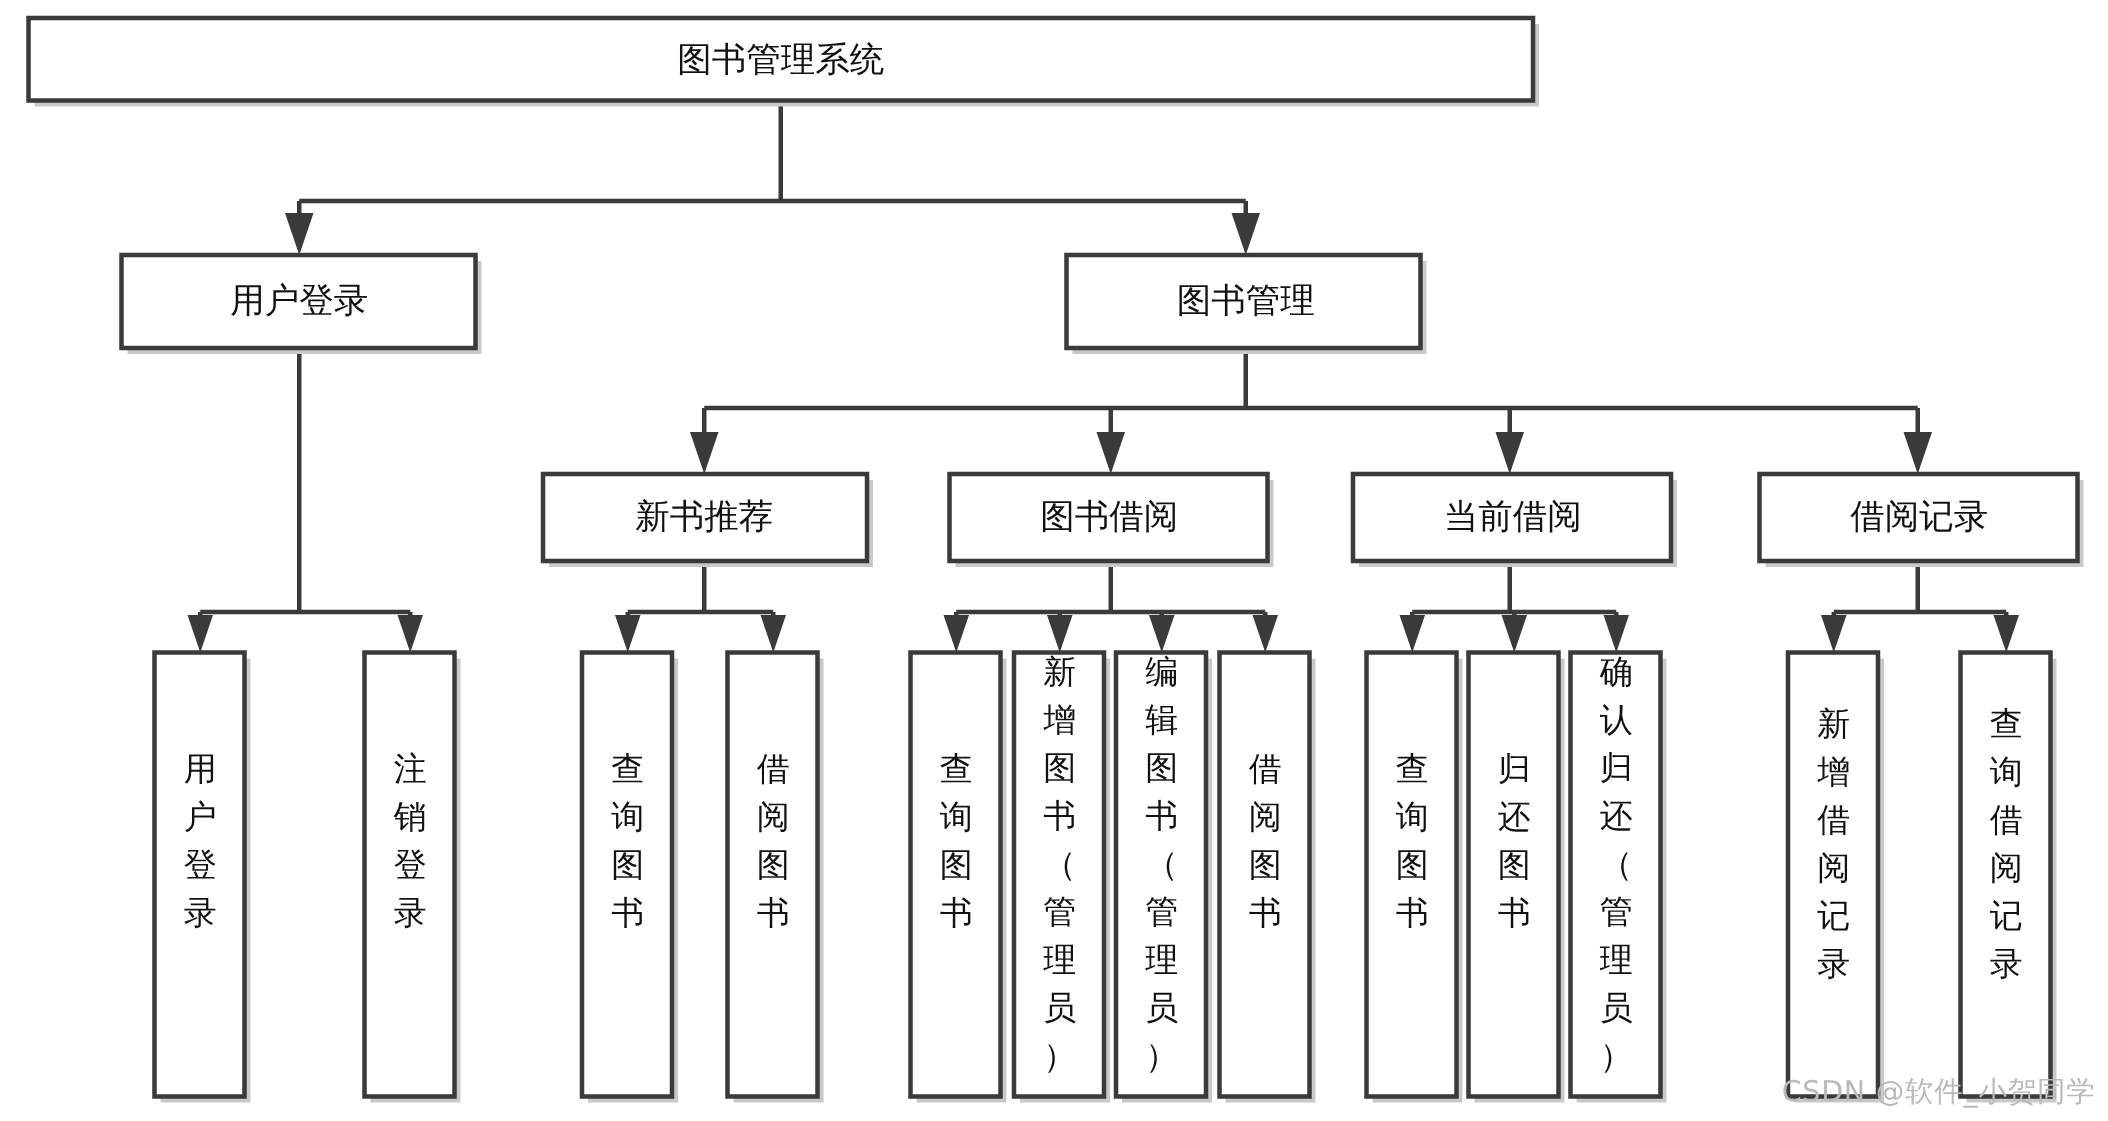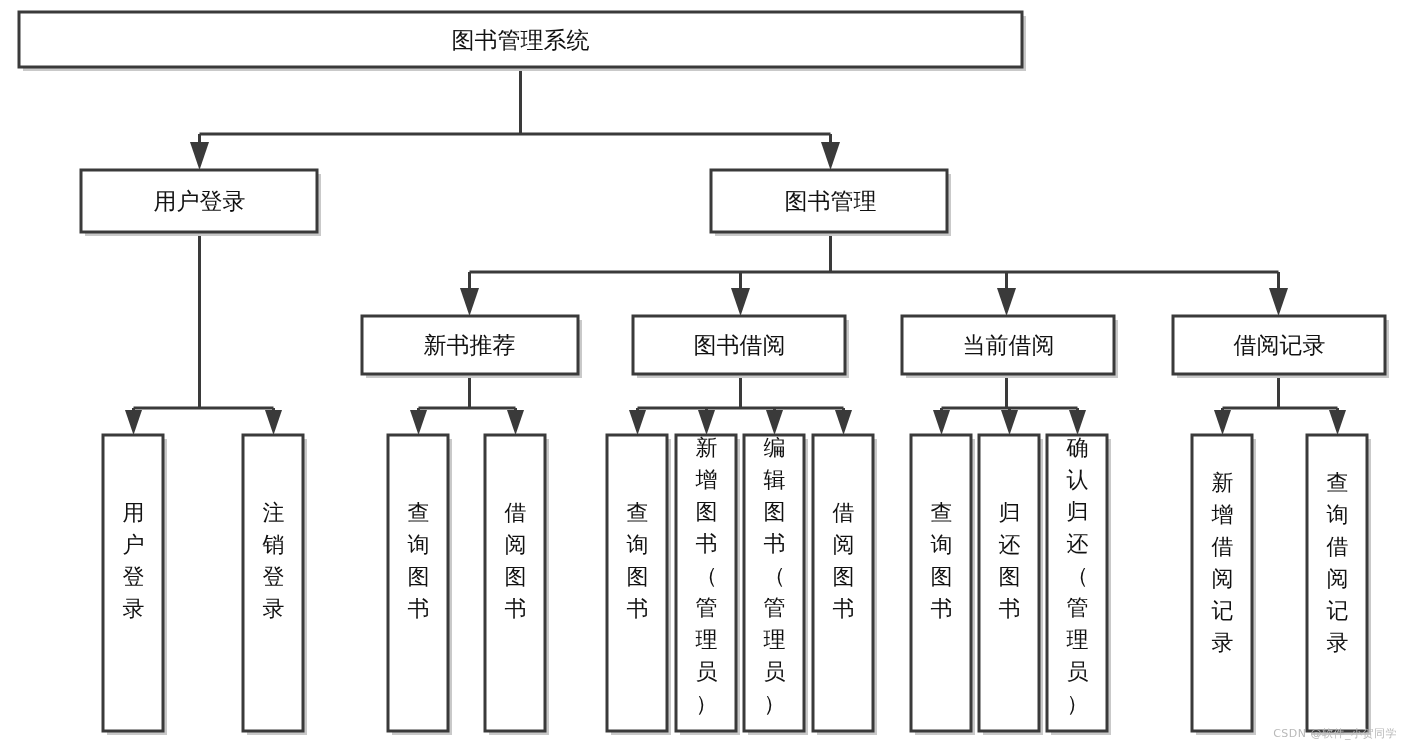--- a/index.html
+++ b/index.html
@@ -56,21 +56,21 @@
     fill: #111111;
     font-family: "DejaVu Sans", "Liberation Sans", sans-serif;
     font-size: 22px;
     text-anchor: middle;
   }
   .watermark {
     position: absolute;
     right: 8px;
     bottom: 6px;
     font-family: "DejaVu Sans", "Liberation Sans", sans-serif;
-    font-size: 11px;
+    font-size: 19px;
     color: #b9b9b9;
     letter-spacing: 0.5px;
     white-space: nowrap;
     pointer-events: none;
     user-select: none;
   }
 </style>
 </head>
 <body>
 

